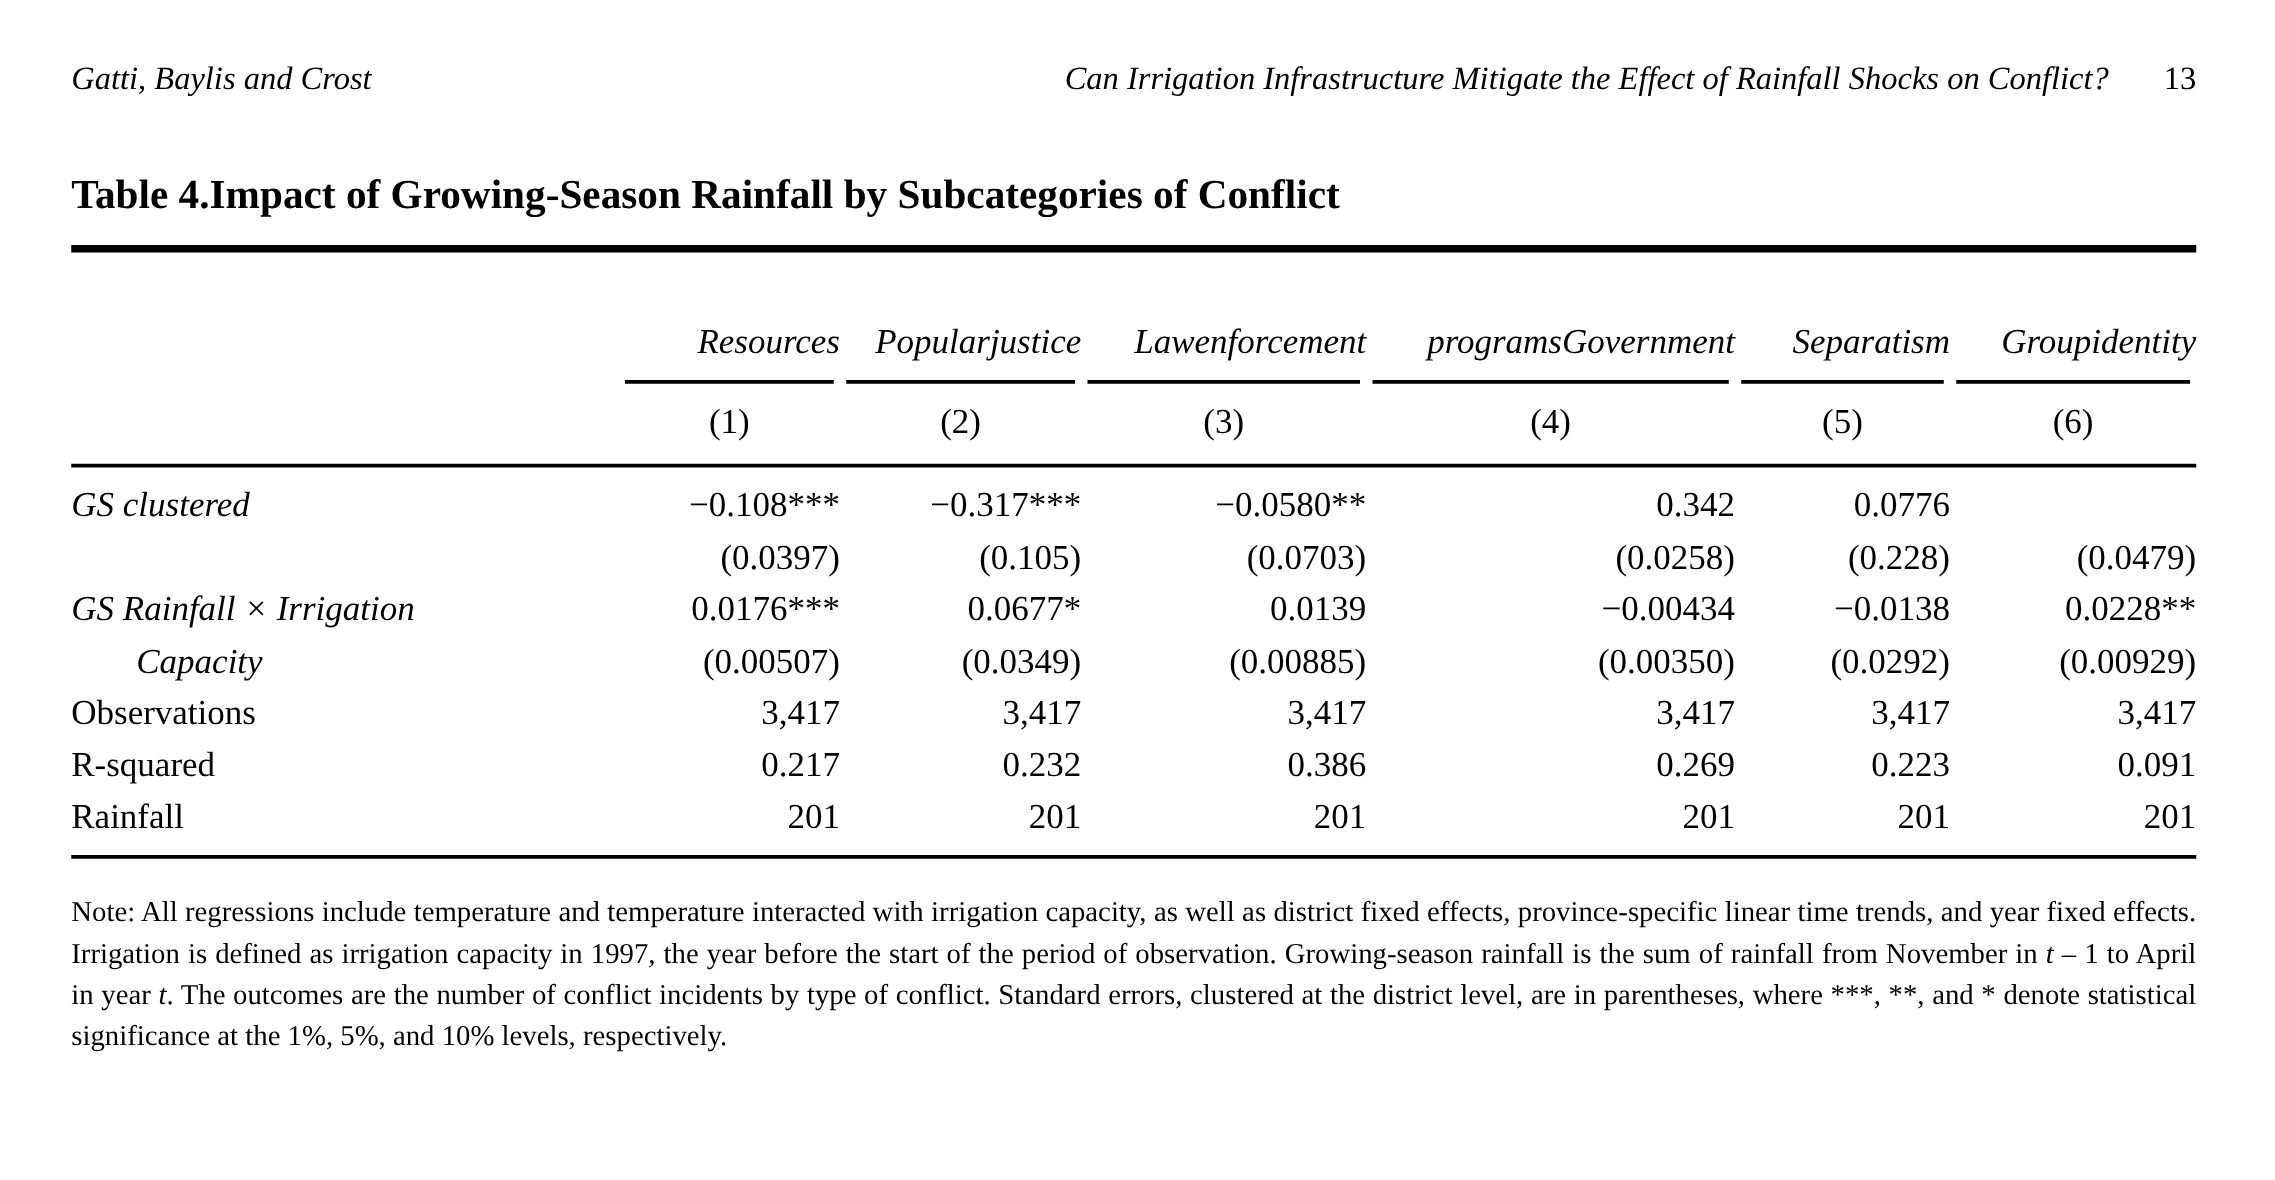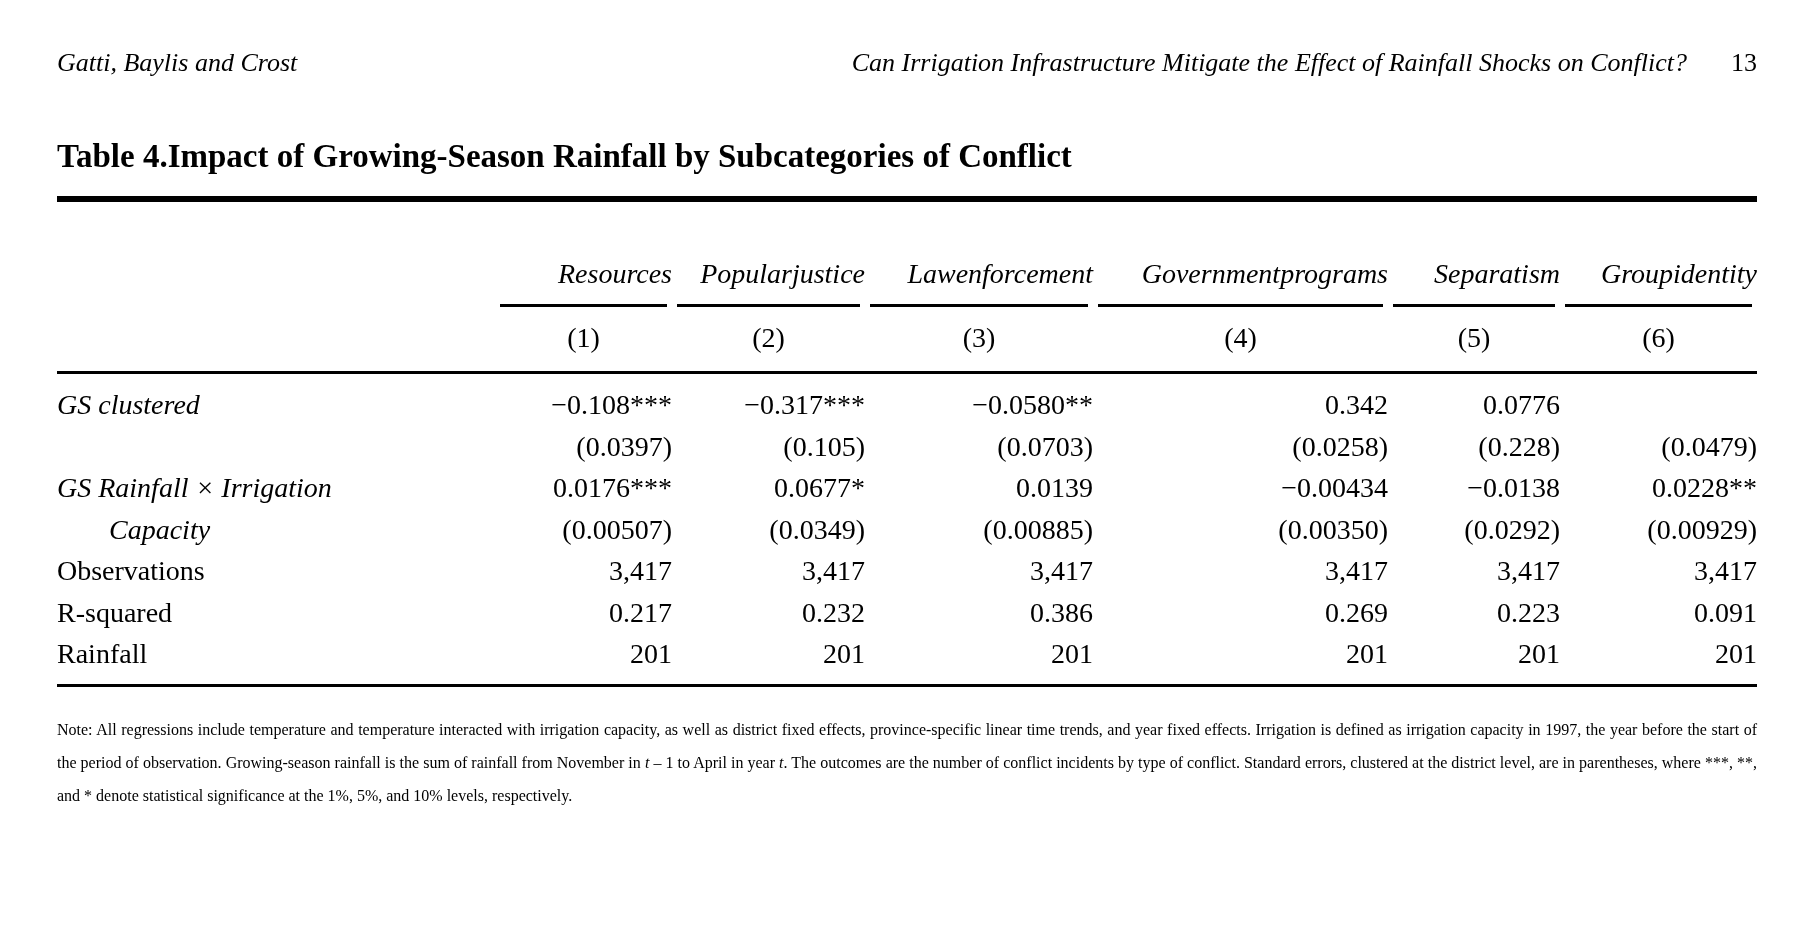--- a/index.html
+++ b/index.html
@@ -68,21 +68,21 @@
   .tbody { padding: 10px 0 9px 0; font-size: 28px; }
   .tbody .trow { min-height: 41.5px; align-items: baseline; }
   .rlabel { text-align: left; line-height: 41.5px; white-space: nowrap; }
   .rlabel.italic { font-style: italic; }
   .rlabel.indent { padding-left: 52px; }
   .vcell { text-align: right; line-height: 41.5px; white-space: nowrap; }
 
   
   .note {
     margin-top: 26px;
-    font-size: 16px;
+    font-size: 23px;
     line-height: 33px;
     text-align: justify;
   }
   .note i { font-style: italic; }
 </style>
 </head>
 <body>
 
 <div class="page">
   <div class="content">
@@ -117,22 +117,22 @@
           </div>
           <div class="hcell">
             <div class="hlabel">
               <span>Law</span>
               <span>enforcement</span>
             </div>
             <div class="hline"></div>
           </div>
           <div class="hcell">
             <div class="hlabel">
+              <span>programs</span>
               <span>Government</span>
-              <span>programs</span>
             </div>
             <div class="hline"></div>
           </div>
           <div class="hcell">
             <div class="hlabel">
               <span>Separatism</span>
             </div>
             <div class="hline"></div>
           </div>
           <div class="hcell">

